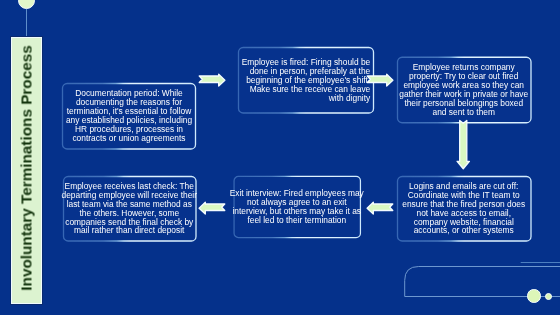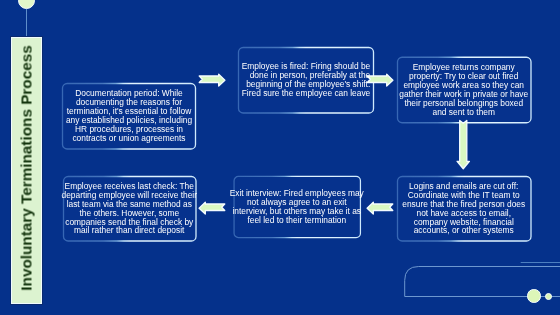--- a/index.html
+++ b/index.html
@@ -67,21 +67,22 @@
             <stop offset="0.75" stop-color="#e1f4ff"></stop>
             <stop offset="1" stop-color="#cfeafd"></stop>
           </linearGradient>
         </defs>
         <rect x="0.5" y="0.5" width="135.0" height="65.5" rx="4.6" ry="4.6" fill="#06328d" stroke="url(#bg2)" stroke-width="1.3"></rect>
       </svg>
       <div class="boxtext">
         <div class="tline">Employee is fired: Firing should be</div>
         <div class="tline">done in person, preferably at the</div>
         <div class="tline">beginning of the employee's shift.</div>
-        <div class="tline">Fired sure the employee can leave</div>
+        <div class="tline">Make sure the receive can leave</div>
+        <div class="tline">with dignity</div>
       </div>
     </div>
   <div class="box" style="left:396.5px;top:46.5px;width:134.5px;height:86px;">
       <svg class="boxframe" viewBox="0 0 134.5 66.5" width="134.5" height="66.5">
         <defs>
           <linearGradient id="bg3" x1="0" y1="0" x2="1" y2="0">
             <stop offset="0" stop-color="#3767b4"></stop>
             <stop offset="0.30" stop-color="#4575bd"></stop>
             <stop offset="0.40" stop-color="#6ea1d7"></stop>
             <stop offset="0.455" stop-color="#c3e5fb"></stop>

